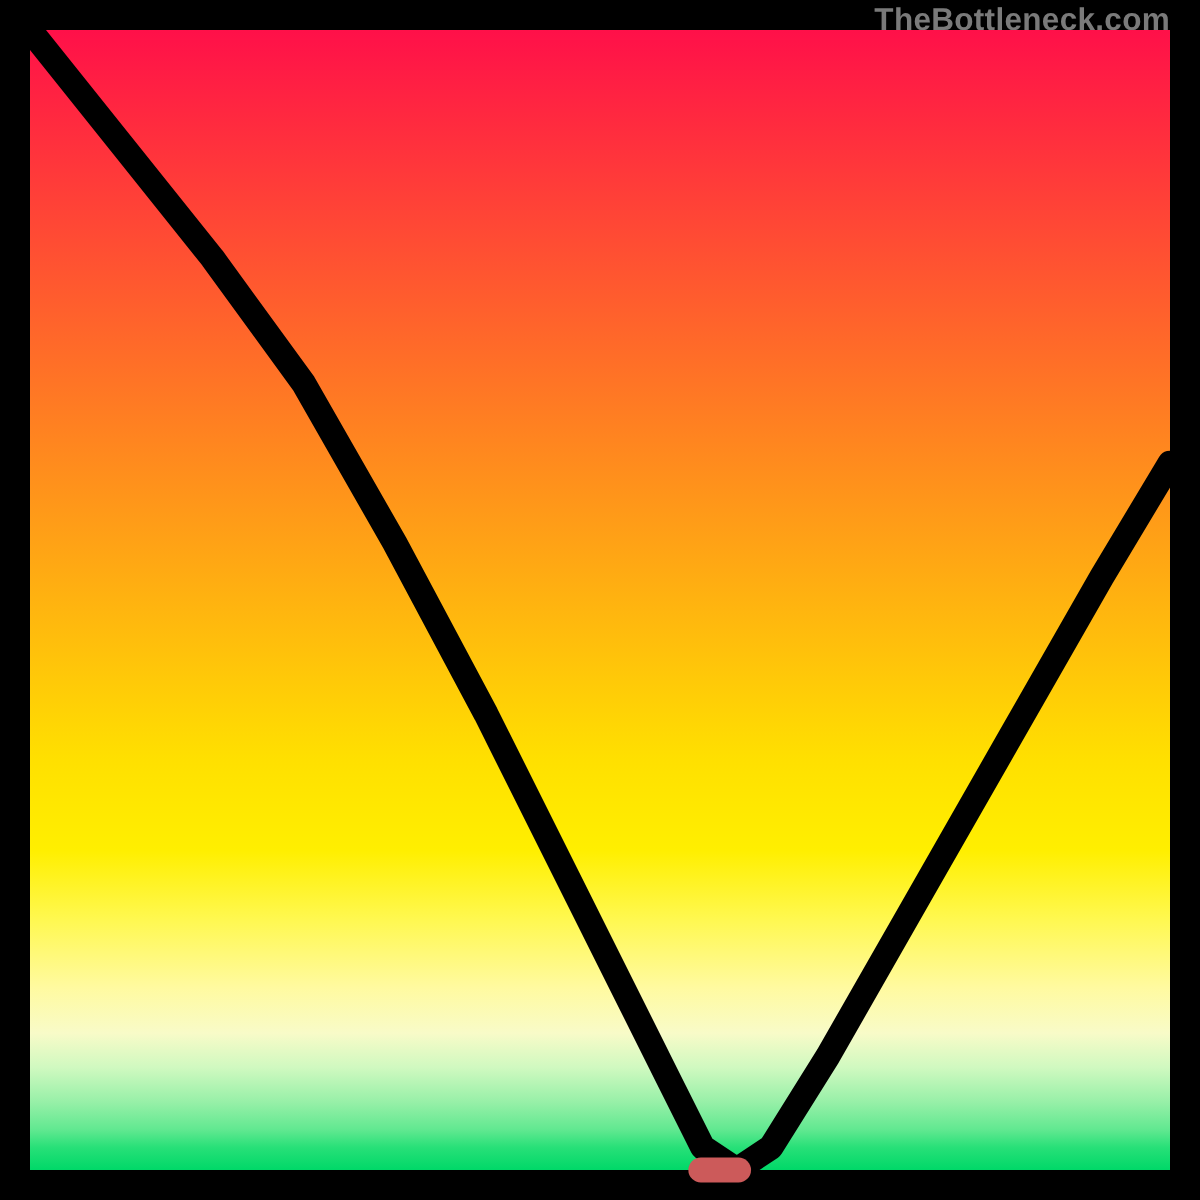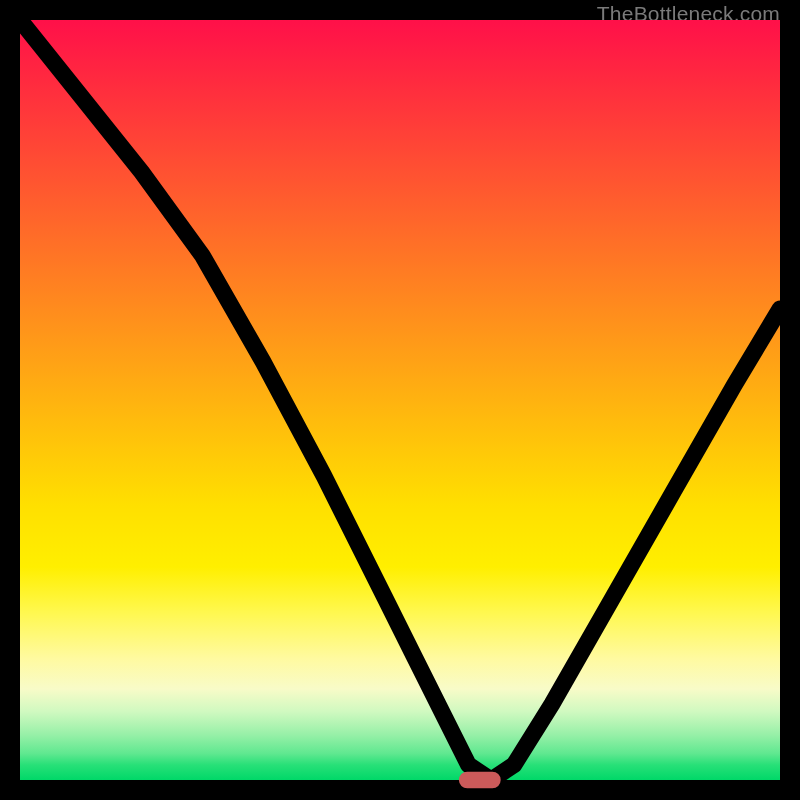--- a/index.html
+++ b/index.html
@@ -52,21 +52,21 @@
   }
   .marker-pill {
     fill: #cc5a5a;
   }
   .watermark {
     position: absolute;
     top: 2px;
     right: 20px;
     color: #7a7a7a;
     font-size: 21px;
-    font-weight: 400;
+    font-weight: 700;
     letter-spacing: 0.2px;
   }
 </style>
 </head>
 <body>
 
 <div class="watermark">TheBottleneck.com</div>
 
 <div class="plot-area">
   <svg viewBox="0 0 100 100" preserveAspectRatio="none">

